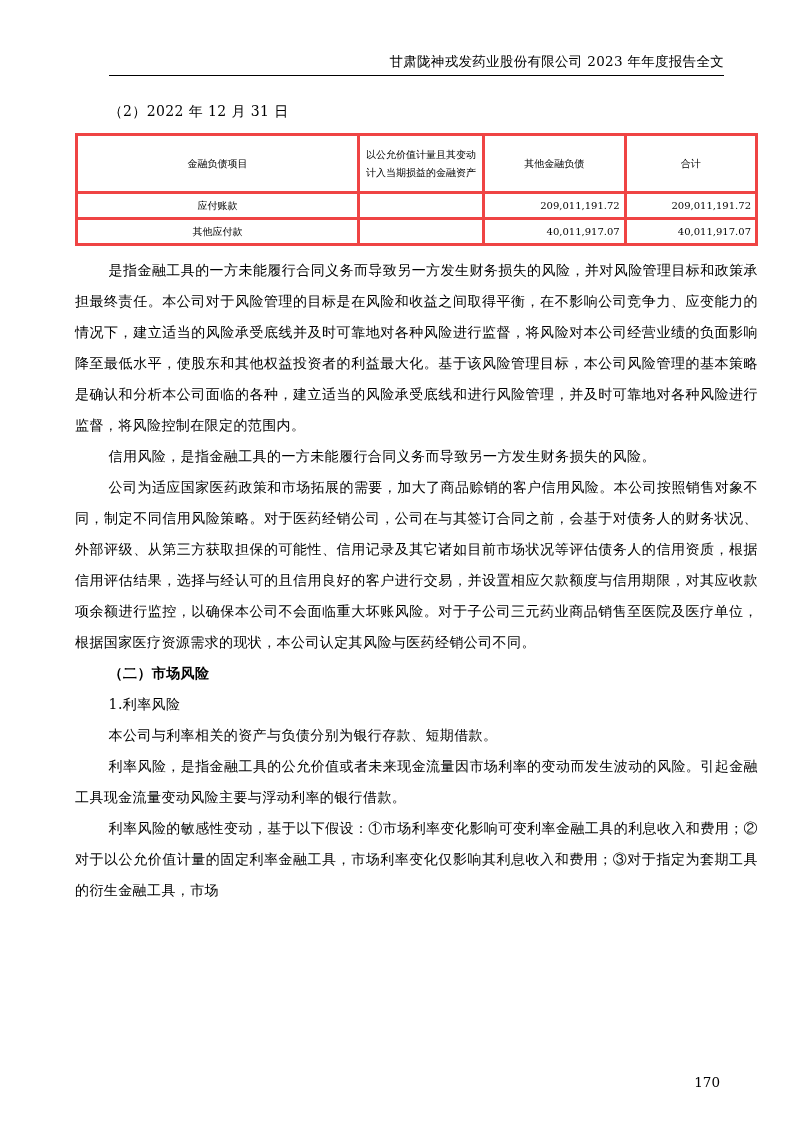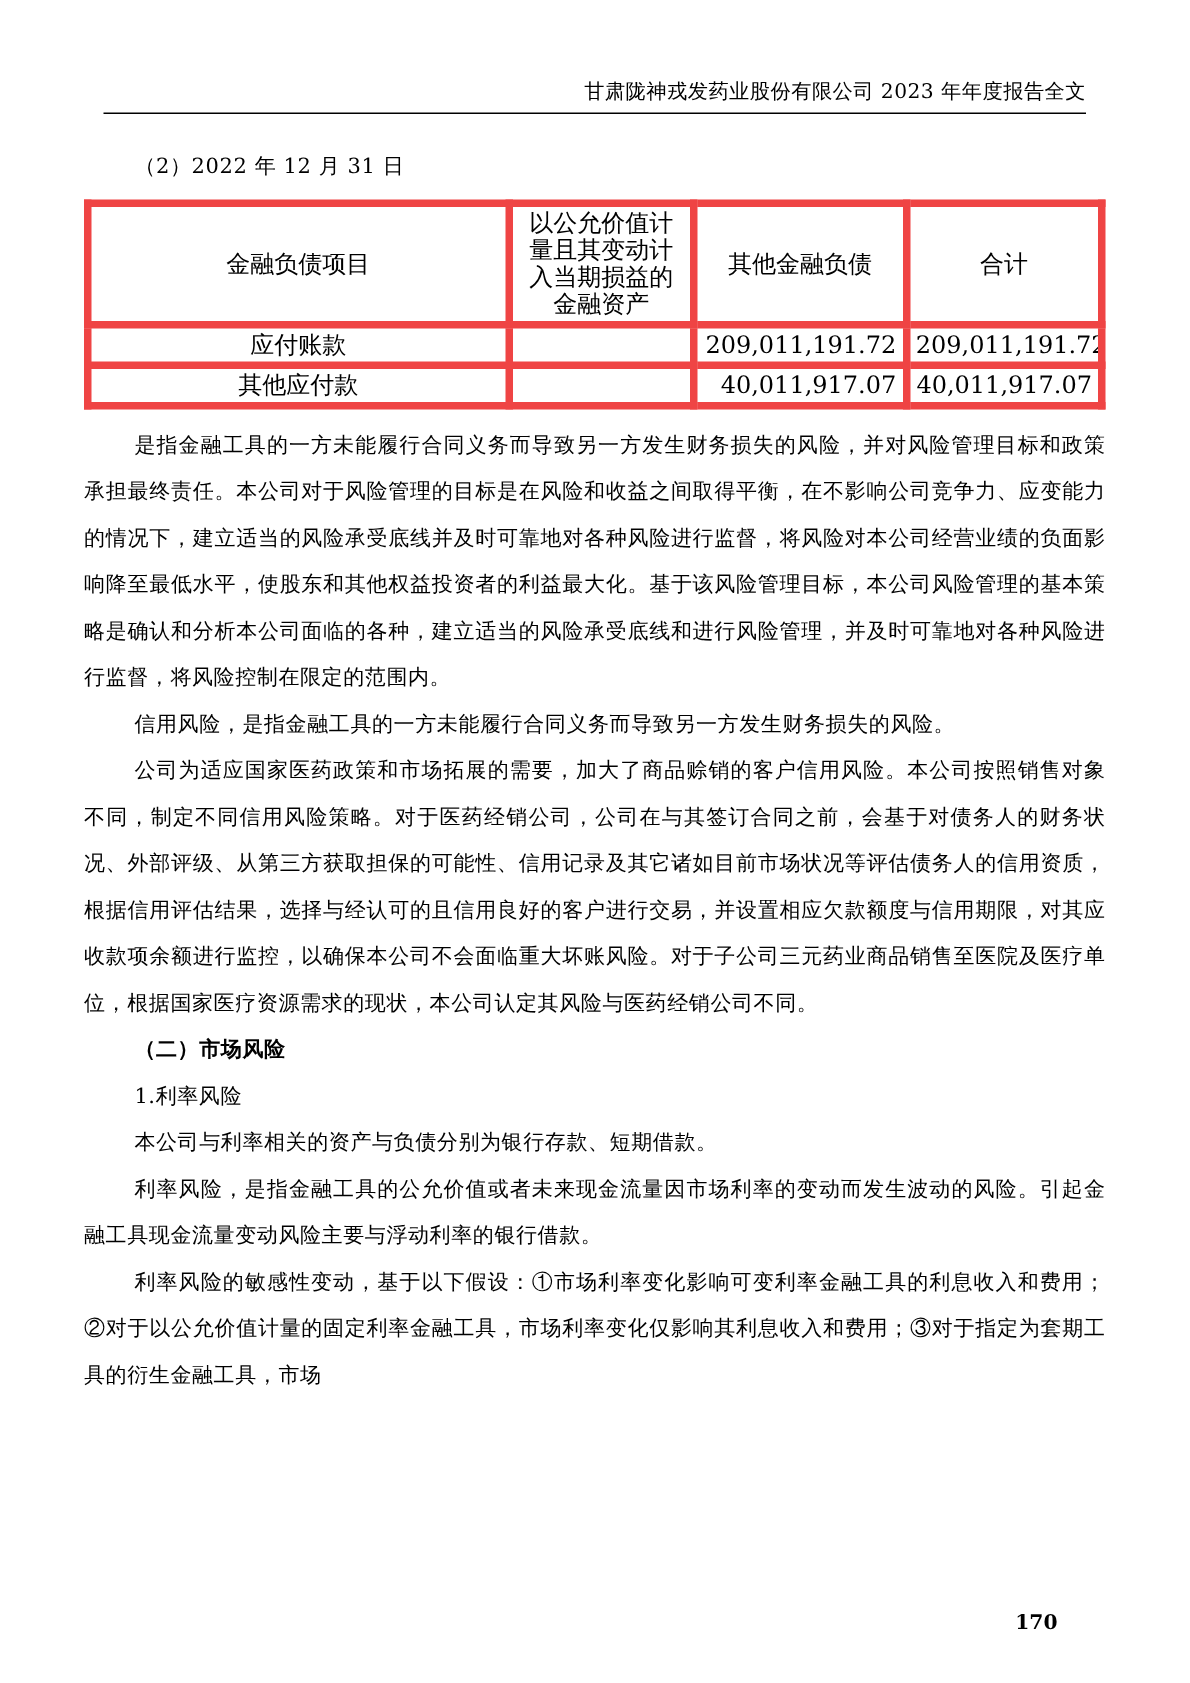--- a/index.html
+++ b/index.html
@@ -9,54 +9,55 @@
   }
   .page {
     position: relative;
     width: 793px;
     height: 1122px;
     background: #ffffff;
     font-family: "DejaVu Serif", "Liberation Serif", serif;
     color: #000000;
     overflow: hidden;
     box-sizing: border-box;
+    padding-left: 40px;
   }
   .page-header {
     margin: 52px 69px 0 69px;
   }
   .header-title {
     text-align: right;
     font-size: 13.5px;
     letter-spacing: 0.3px;
     line-height: 18px;
   }
   .header-rule {
     border-bottom: 1.5px solid #000000;
     margin-top: 5px;
   }
   .content {
-    margin: 0 56px;
+    margin: 0 35px;
   }
   .section-label {
     margin: 22px 0 0 0;
     font-size: 14px;
     line-height: 26px;
     text-indent: 2.4em;
     letter-spacing: 0.4px;
   }
   table.fin-table {
     width: 100%;
     border-collapse: collapse;
     margin-top: 9px;
     table-layout: fixed;
   }
   table.fin-table th,
   table.fin-table td {
-    border: 5px solid #ef4444;
-    font-size: 16px;
+    border: 3px solid #ef4444;
+    font-size: 10px;
     font-weight: normal;
     vertical-align: middle;
     padding: 2px 4px;
     box-sizing: border-box;
     overflow: hidden;
   }
   table.fin-table th {
     text-align: center;
     line-height: 18px;
     height: 58px;
@@ -89,24 +90,23 @@
   }
   .sub-heading {
     margin: 0;
     font-size: 14px;
     line-height: 31px;
     letter-spacing: 0.4px;
     text-indent: 2.4em;
   }
   .page-footer {
     position: absolute;
-    right: 88px;
+    right: 73px;
     bottom: 32px;
     font-size: 13.5px;
-    font-weight: bold;
   }
 </style>
 </head>
 <body>
 
 <div class="page">
 
   <div class="page-header">
     <div class="header-title">甘肃陇神戎发药业股份有限公司 2023 年年度报告全文</div>
     <div class="header-rule"></div>

